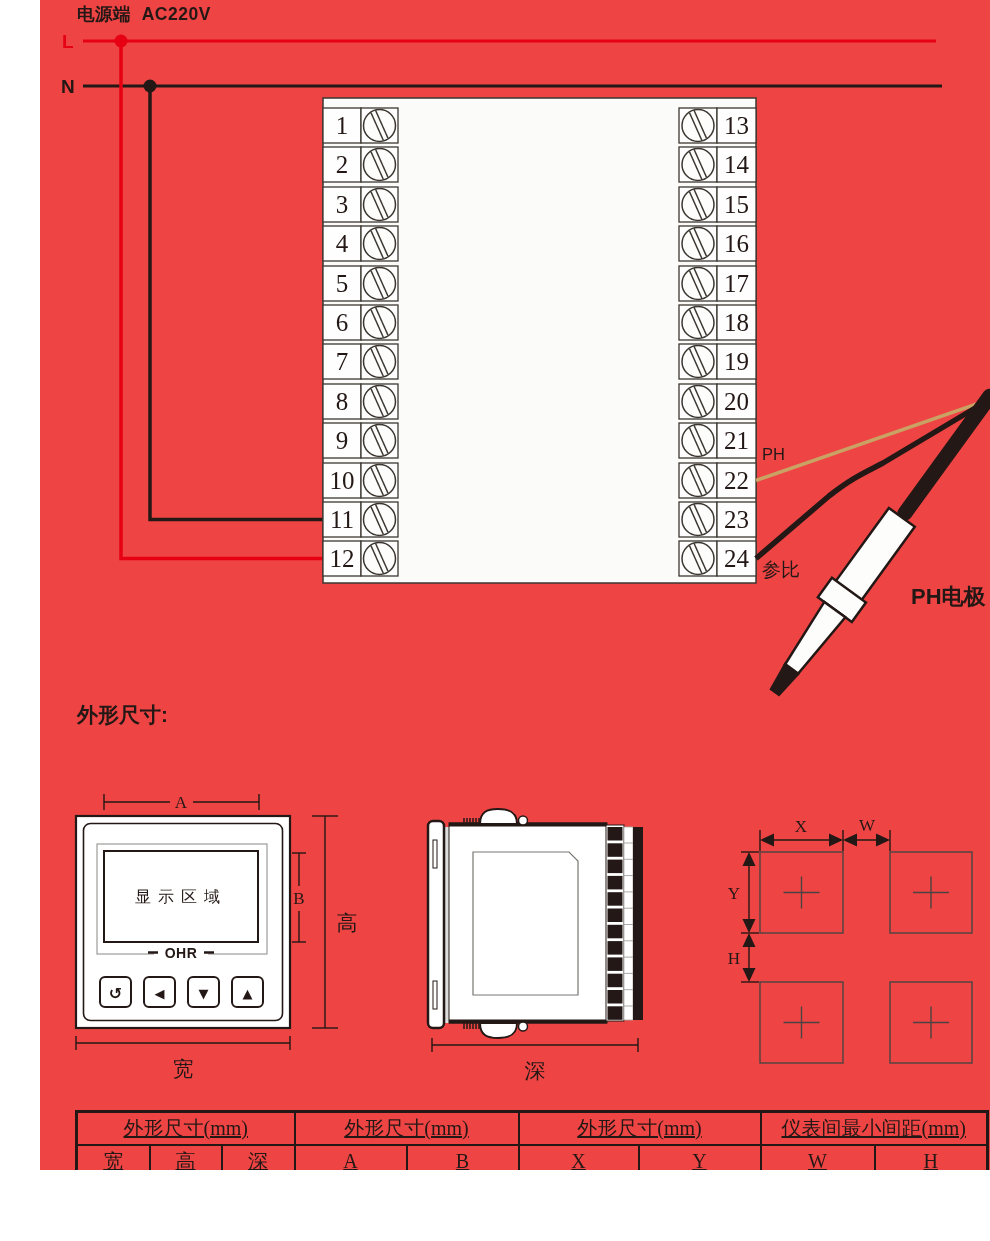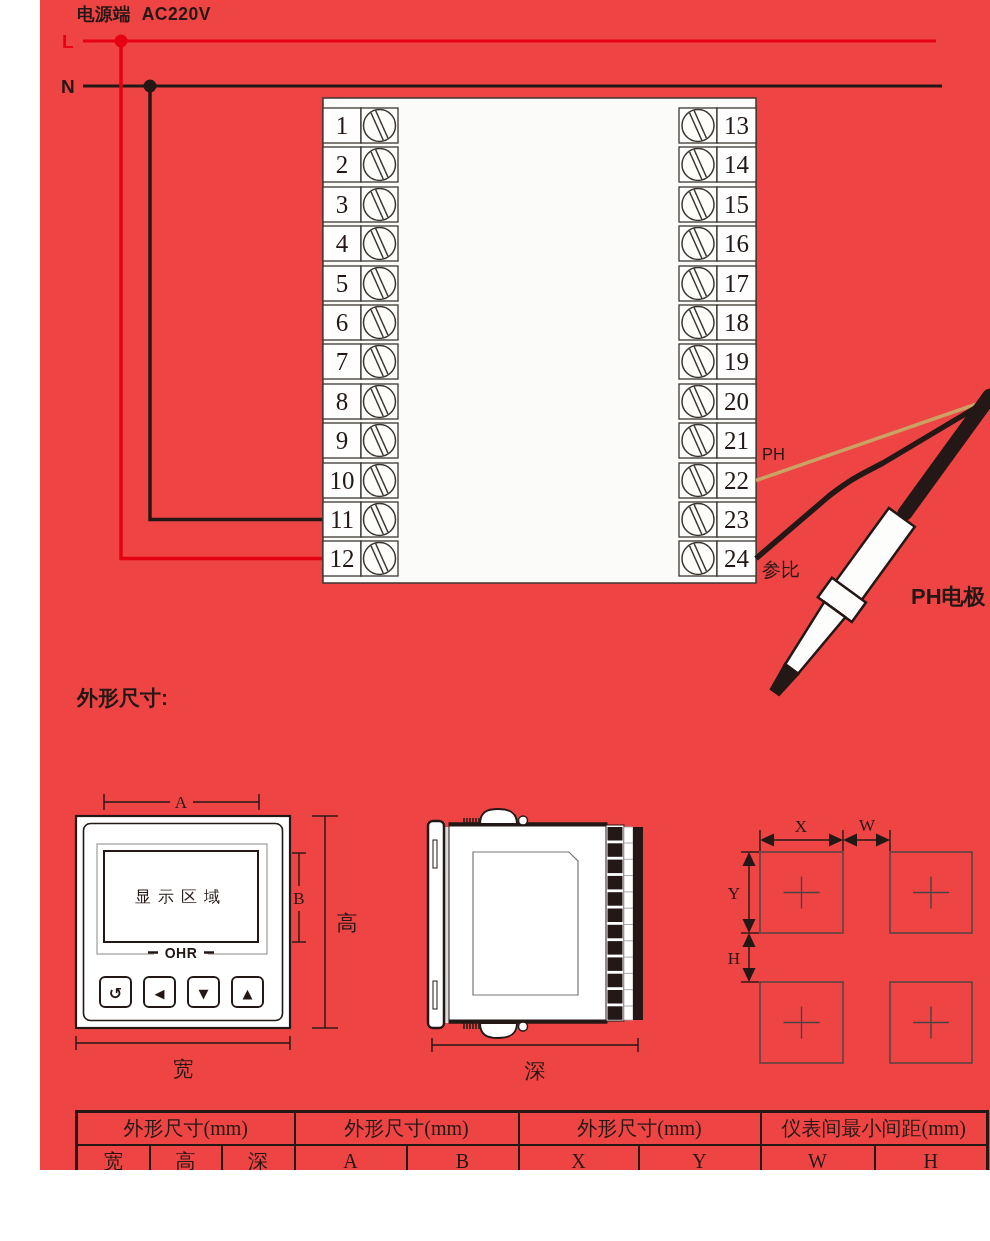--- a/index.html
+++ b/index.html
@@ -1,34 +1,34 @@
 <!DOCTYPE html>
 <html><head>
 <meta charset="utf-8">
 <style>
   html,body { margin:0; padding:0; }
   .page { position:relative; width:990px; height:1170px; background:#ef4444; overflow:hidden;
           font-family:"Liberation Sans",sans-serif;margin-left:40px; }
   svg { position:absolute; left:0; top:0; }
   .h1 { position:absolute; left:37px; top:2px; font:bold 17.5px "Liberation Sans",sans-serif;
         color:#231815; white-space:pre; letter-spacing:0.5px; }
-  .h2 { position:absolute; left:37px; top:684px; font:bold 21px "Liberation Sans",sans-serif;
+  .h2 { position:absolute; left:37px; top:701px; font:bold 21px "Liberation Sans",sans-serif;
         color:#231815; }
   
   .tc   { fill:#fefefe; stroke:#3c3731; stroke-width:1.3; }
   .num  { font:25px "Liberation Serif",serif; fill:#231815; text-anchor:middle; }
   .dimL { font:17px "Liberation Serif",serif; fill:#231815; text-anchor:middle; }
   .cnL  { font:21px "Liberation Serif",serif; fill:#231815; text-anchor:middle; }
   .ink  { stroke:#231815; }
   .thin { stroke:#231815; stroke-width:1.4; fill:none; }
   .gray { stroke:#4a4340; stroke-width:1.4; fill:none; }
   
   table.spec { position:absolute; left:35px; top:1110px; border-collapse:collapse;
                table-layout:fixed; color:#231815;
-               font:20px "Liberation Serif",serif; }
+               font:20px "Liberation Serif",serif;text-decoration:underline; }
   table.spec td { border:2px solid #231815; text-align:center; vertical-align:middle;
                   padding:0; height:31px; }
   table.spec { border:3px solid #231815; }
 </style>
 </head>
 <body>
 <div class="page">
 
 <div class="h1">电源端  AC220V</div>
 <div class="h2">外形尺寸:</div>

